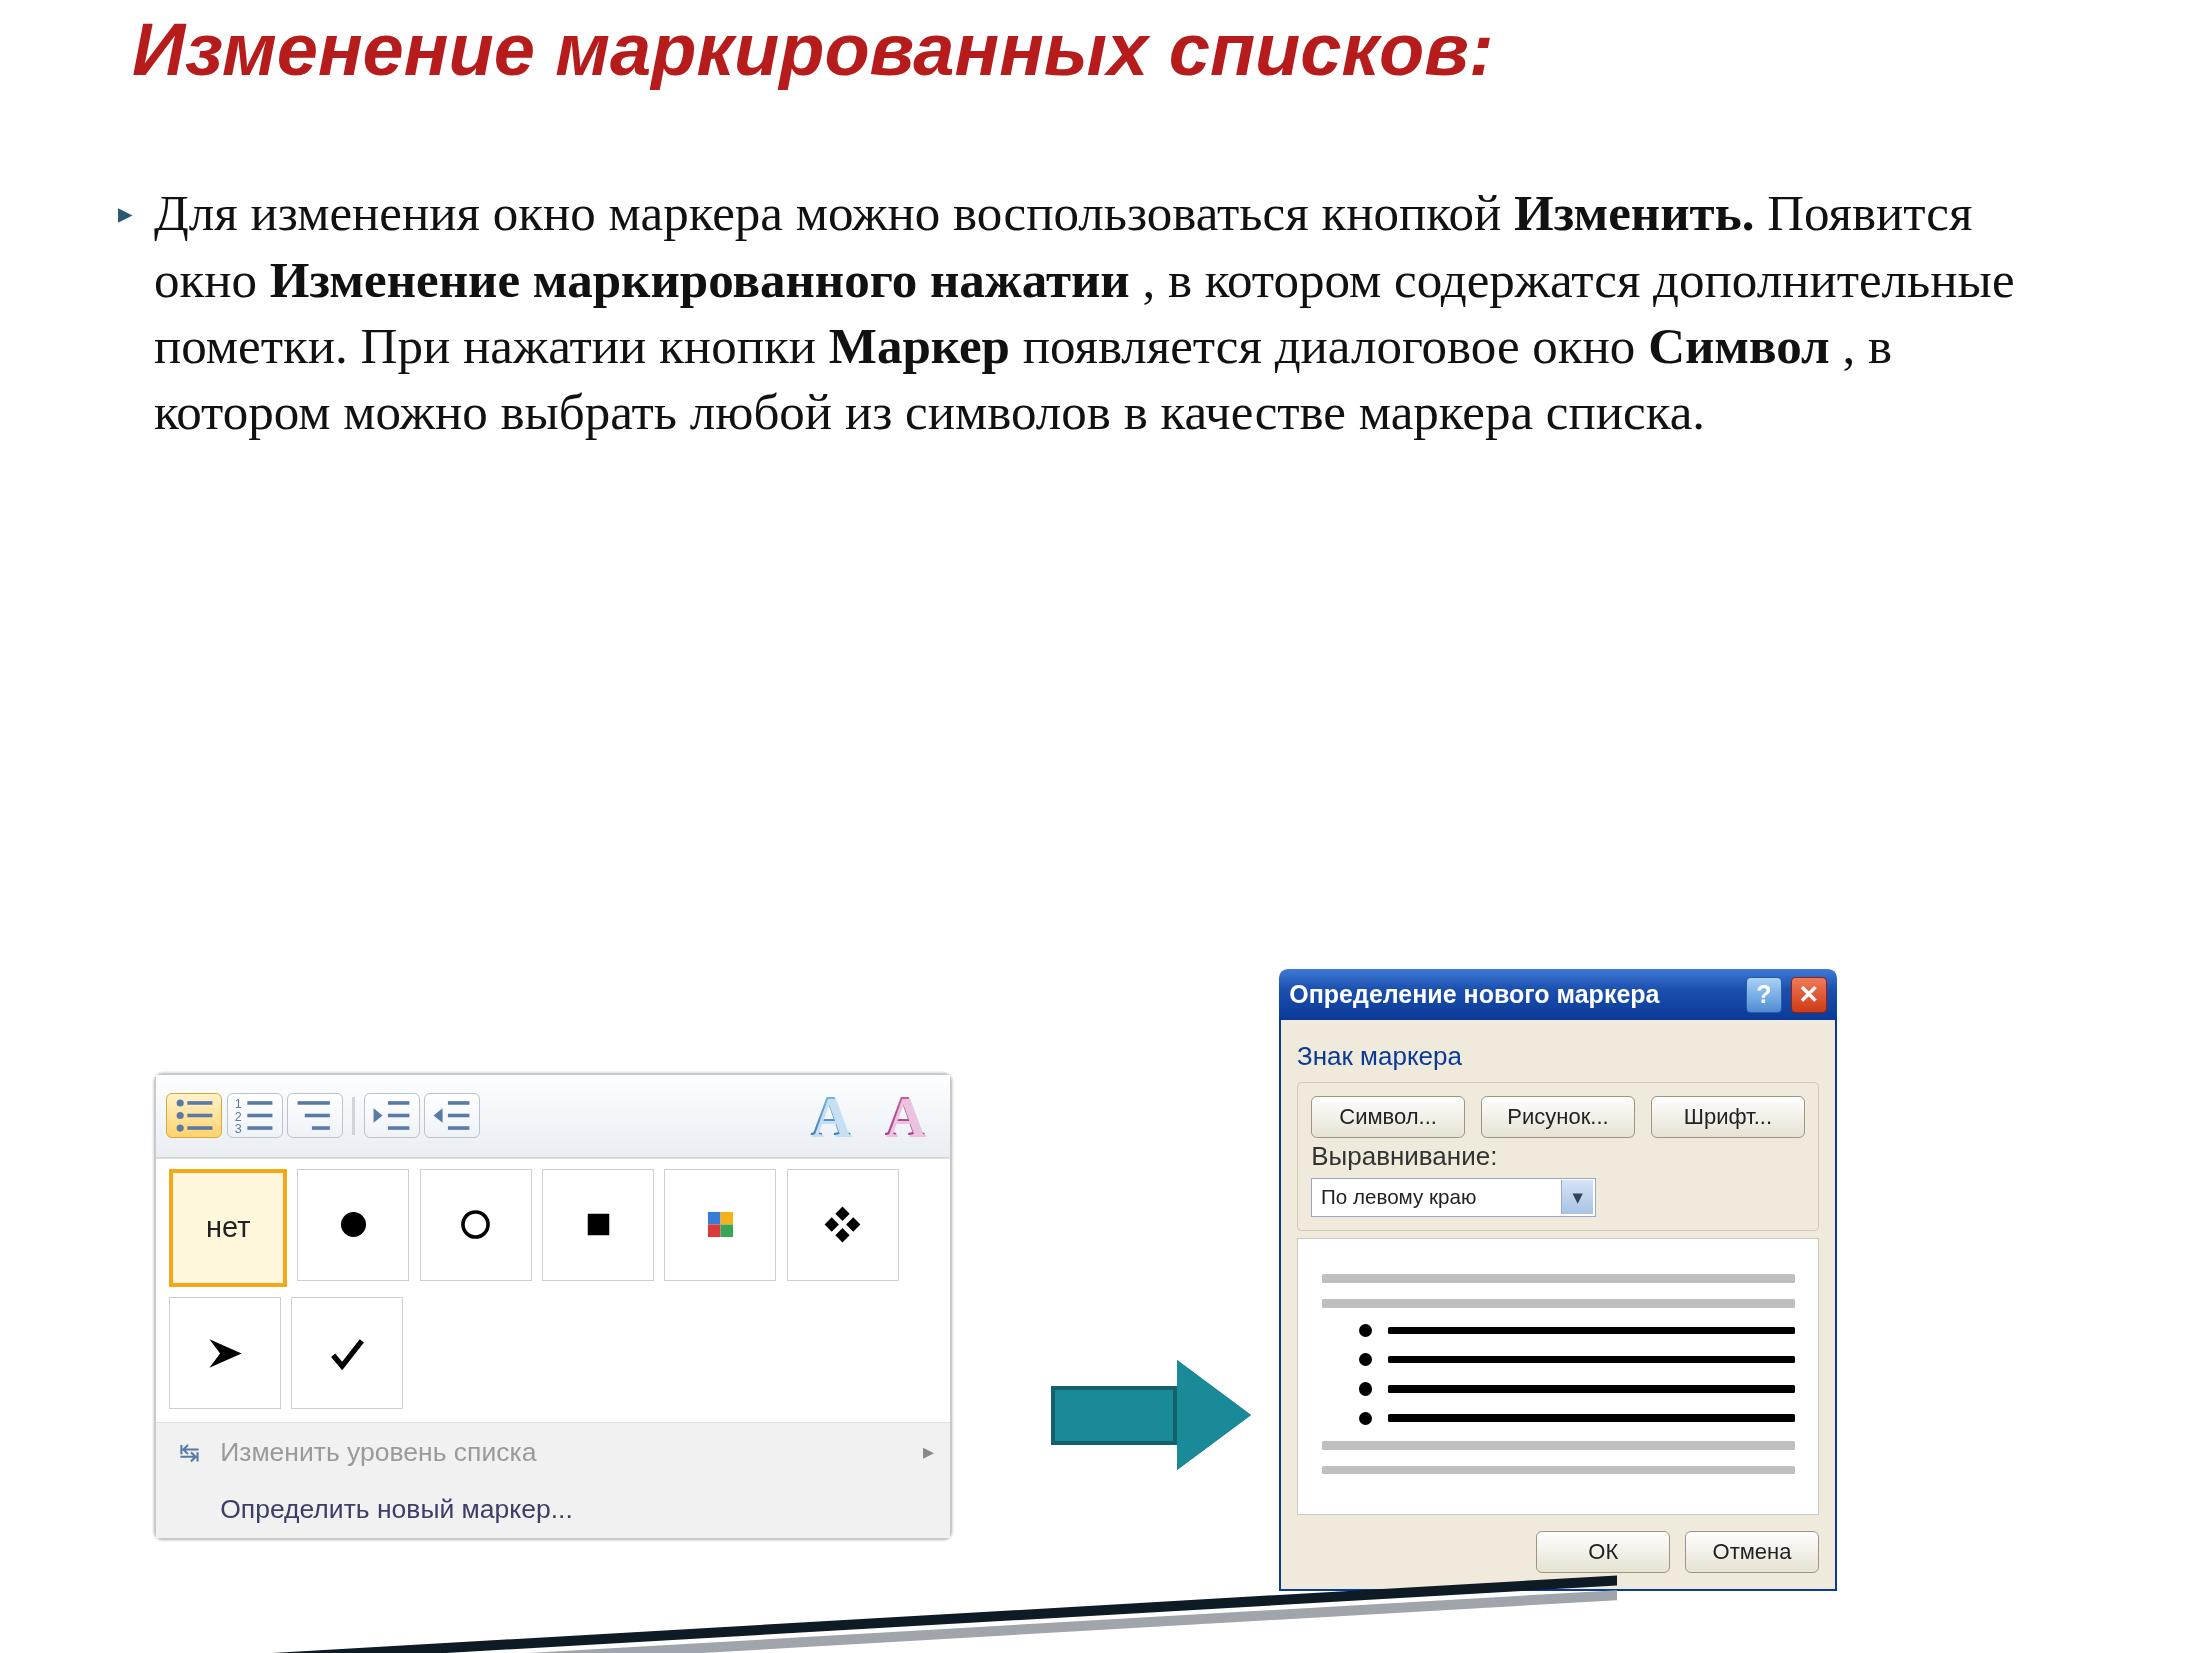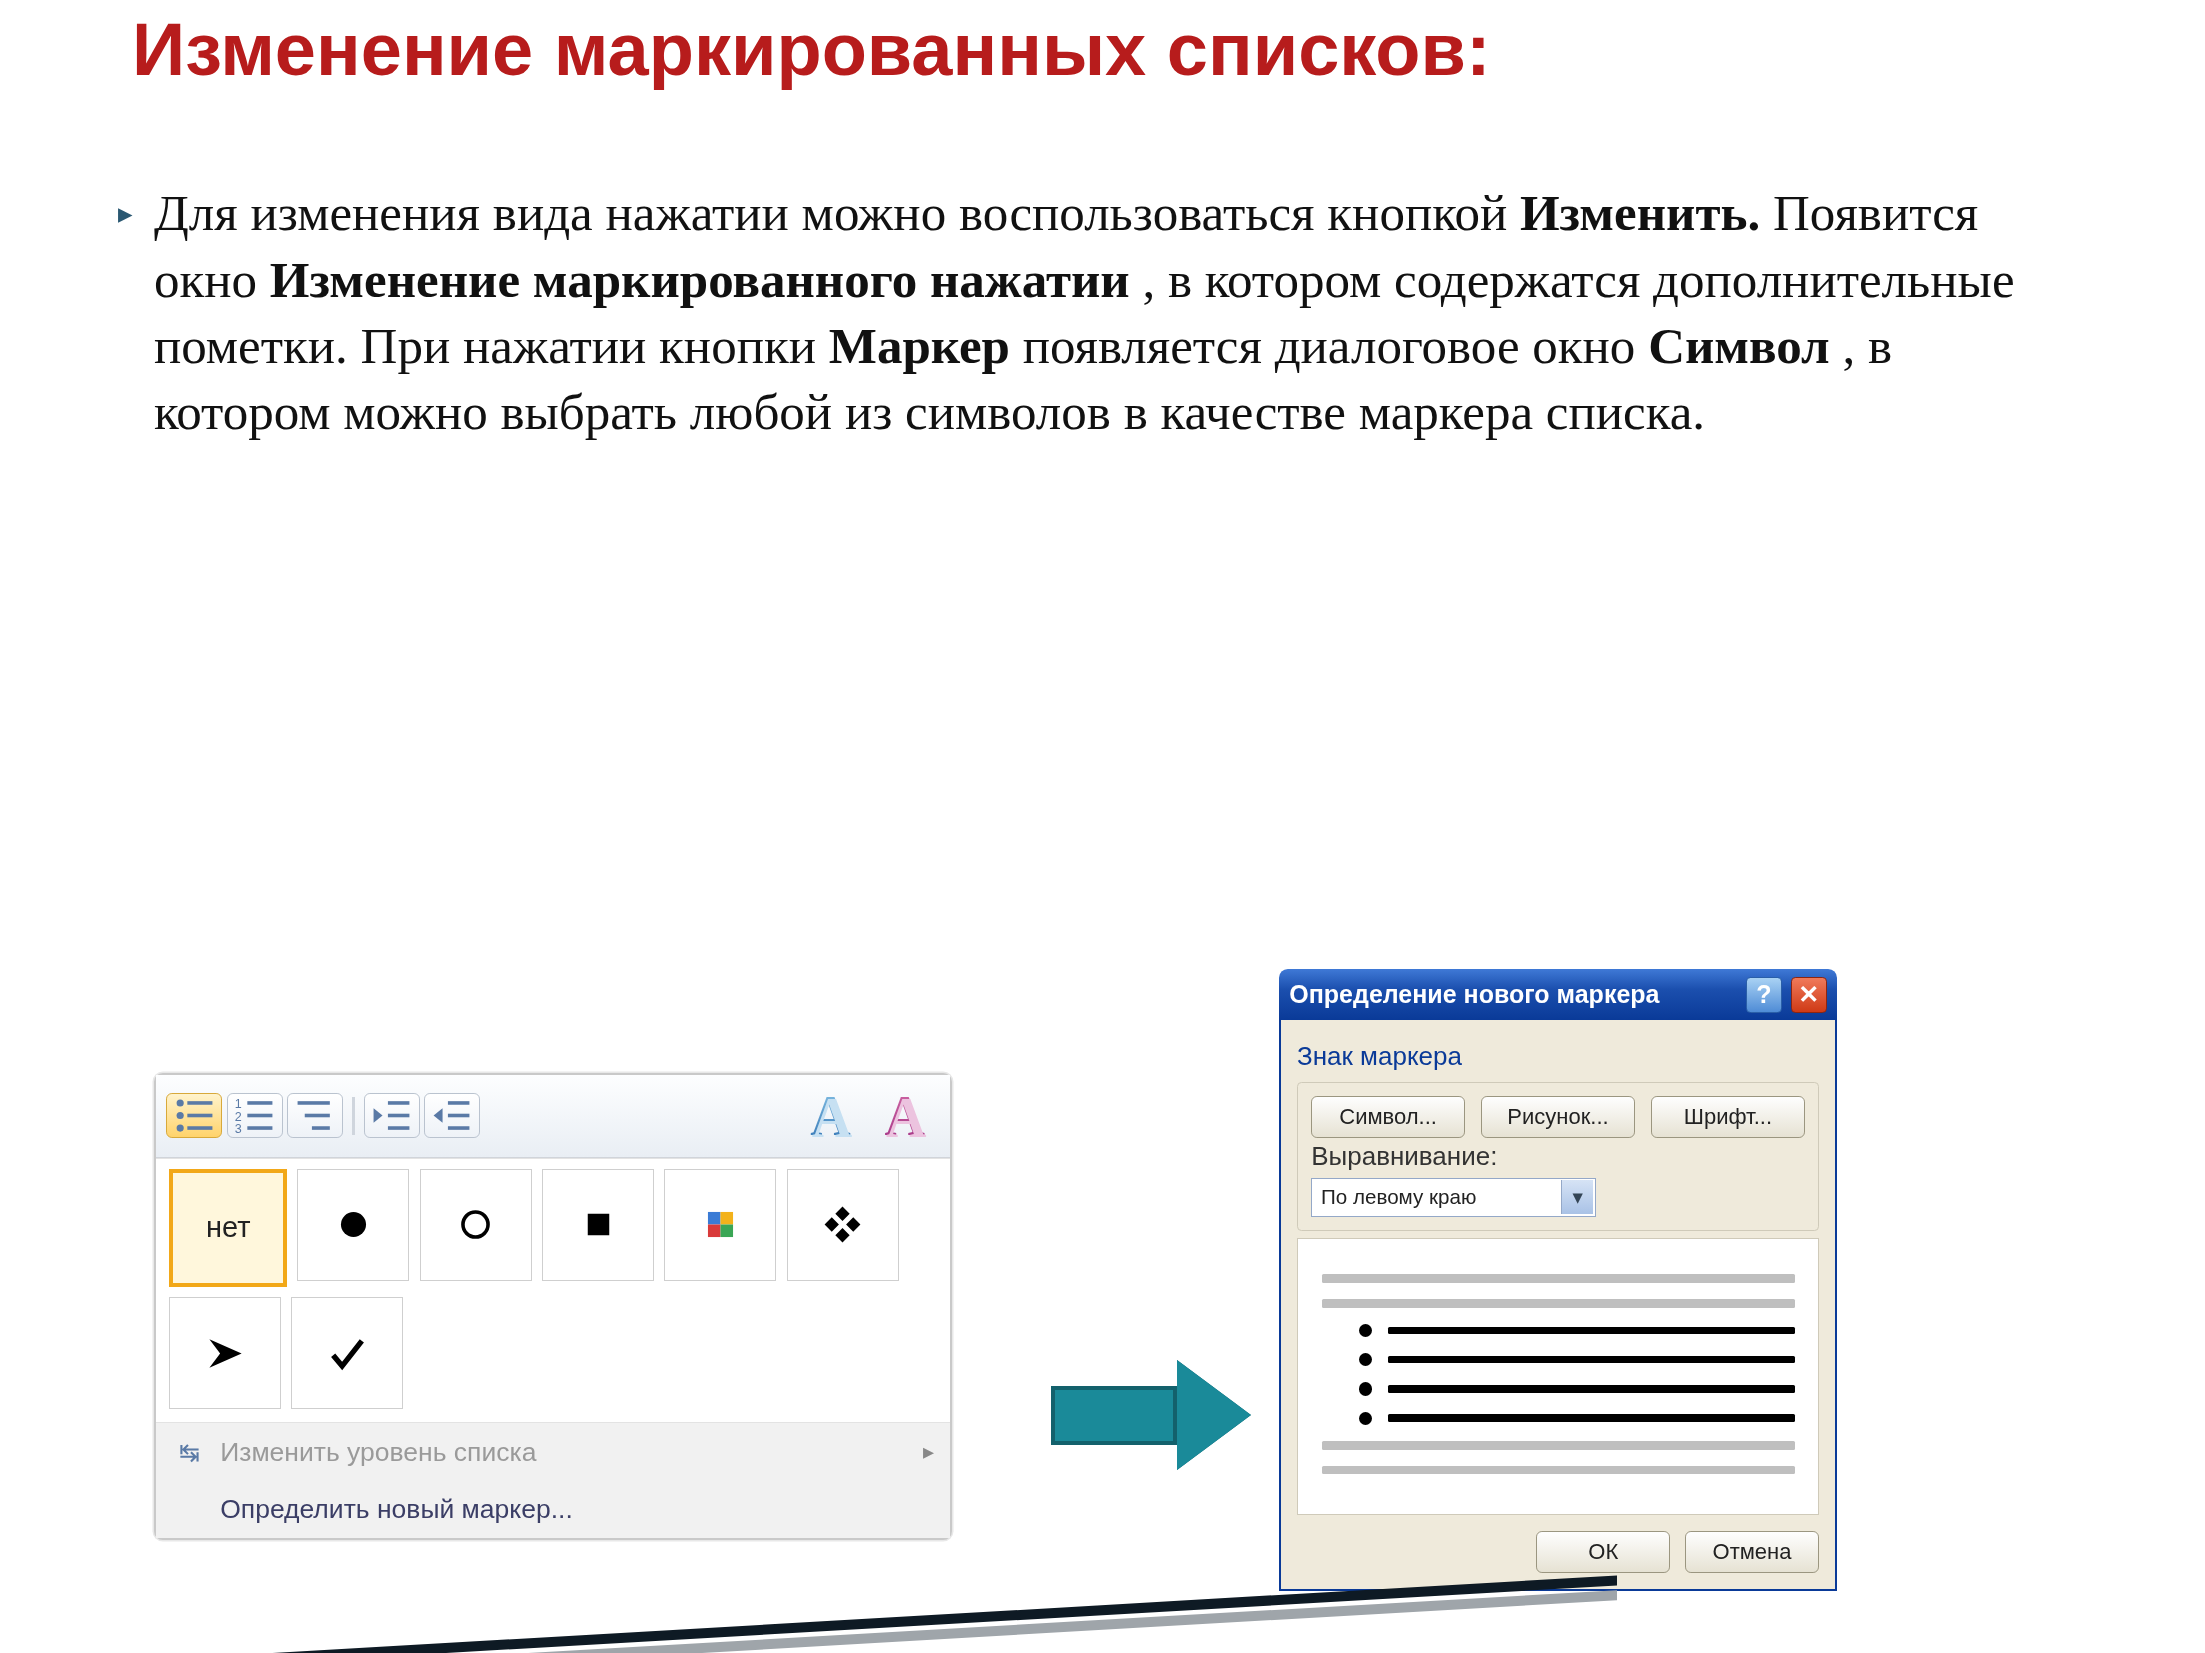--- a/index.html
+++ b/index.html
@@ -8,20 +8,21 @@
     width: 2205px;
     height: 1654px;
     font-family: Georgia, 'Times New Roman', serif;
     background: #fff;
     position: relative;
     overflow: hidden;
   }
   .slide-title {
     font-family: Verdana, Arial, sans-serif;
     font-weight: bold;
+    font-style: italic;
     color: #b71c1c;
     font-size: 74px;
     line-height: 1.15;
     padding: 7.4px 0 0 132px;
     width: 1838px;
   }
   .body-para {
     font-size: 51px;
     line-height: 1.3;
     color: #111;
@@ -289,21 +290,21 @@
   
   .mk { width: 43px; height: 43px; }
 </style>
 </head>
 <body>
 
 <div class="slide-title">Изменение маркированных списков:</div>
 
 <div class="body-para">
   <span class="bullet">▸</span>
-  <span>Для изменения вида нажатии можно воспользоваться кнопкой </span>
+  <span>Для изменения окно маркера можно воспользоваться кнопкой </span>
   <span class="bold">Изменить.</span>
   <span> Появится окно </span>
   <span class="bold">Изменение маркированного нажатии</span>
   <span>, в котором содержатся дополнительные пометки. При нажатии кнопки </span>
   <span class="bold">Маркер</span>
   <span> появляется диалоговое окно </span>
   <span class="bold">Символ</span>
   <span>, в котором можно выбрать любой из символов в качестве маркера списка.</span>
 </div>
 

